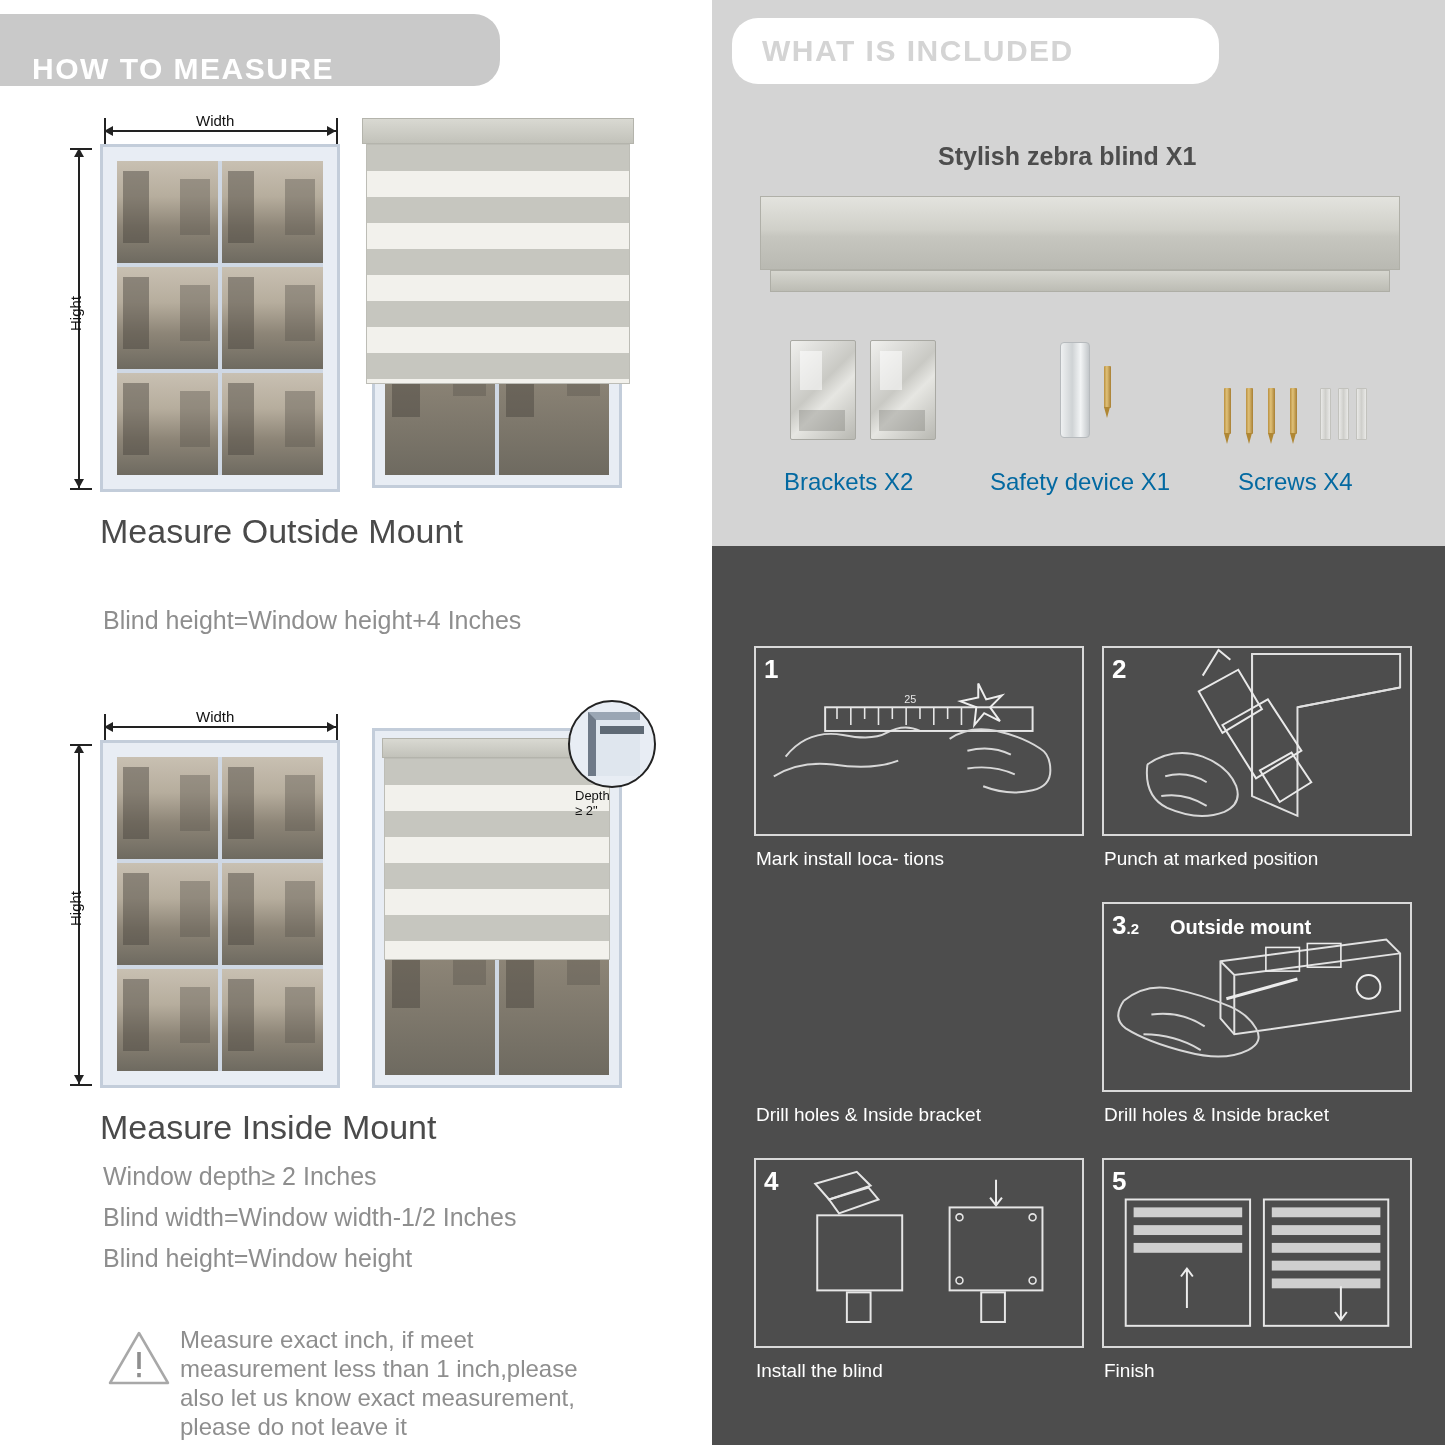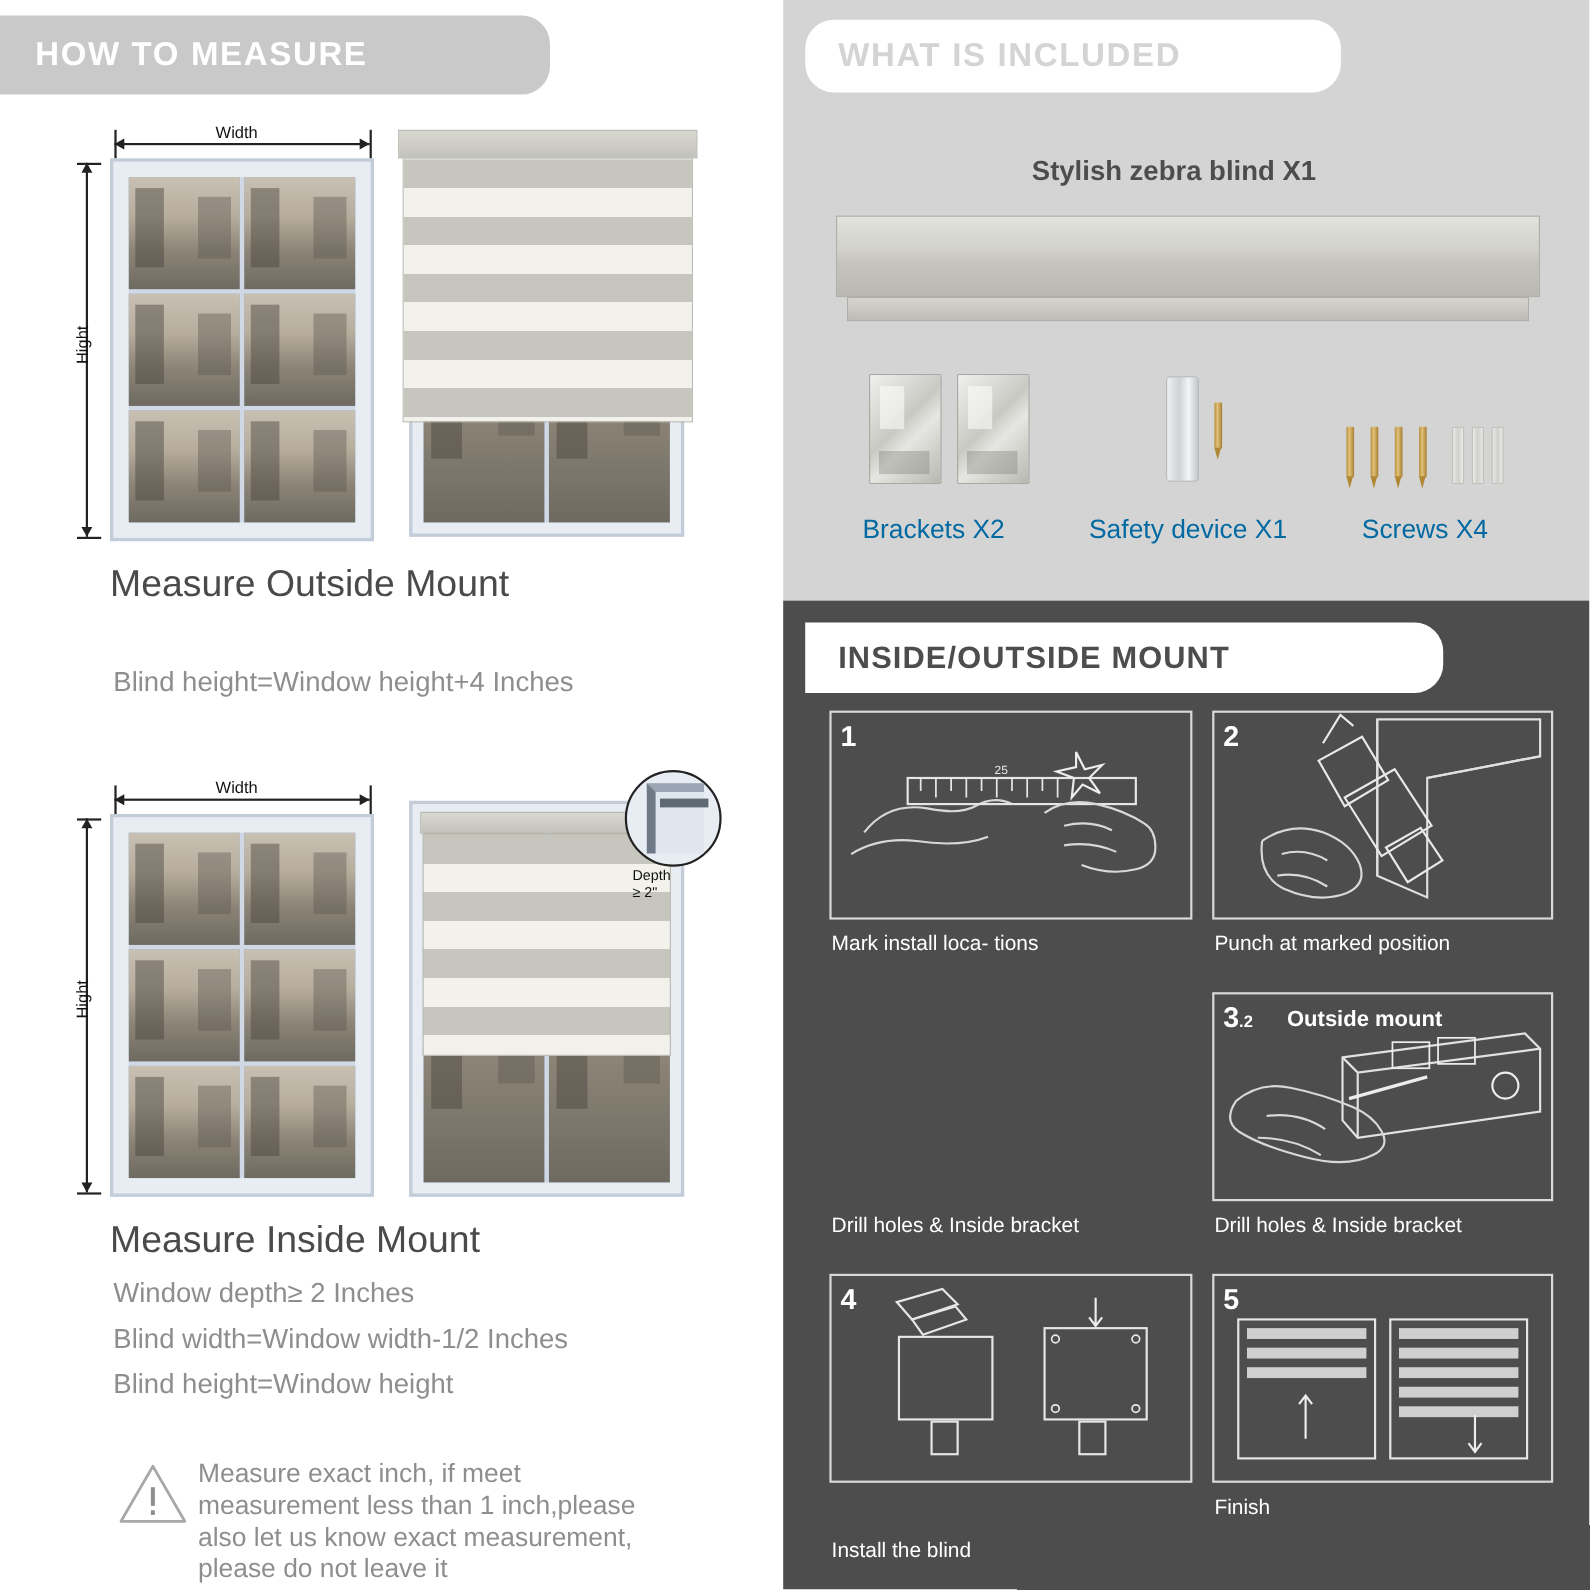--- a/index.html
+++ b/index.html
@@ -8,21 +8,21 @@
     font-family:"Liberation Sans", sans-serif;
     background:#ffffff;
     overflow:hidden;
   }
   .page{position:relative;width:1445px;height:1445px;background:#fff;}
 
   
   .left-col{position:absolute;left:0;top:0;width:712px;height:1445px;background:#ffffff;}
 
   .hdr-pill{
-    position:absolute;display:flex;align-items:center;
+    position:absolute;display:flex;align-items:flex-end;
     border-radius:0 28px 28px 0;
   }
   .hdr-pill span{
     font-size:30px;font-weight:bold;letter-spacing:1.5px;
   }
 
   #how-to-measure-header{
     left:0;top:14px;width:500px;height:72px;
     background:#c9c9c9;
     border-radius:0 26px 26px 0;
@@ -340,23 +340,20 @@
       <div class="screw" style="left:534px;top:388px;width:7px;height:46px;"></div>
       <div class="screw" style="left:556px;top:388px;width:7px;height:46px;"></div>
       <div class="screw" style="left:578px;top:388px;width:7px;height:46px;"></div>
       <div class="anchor" style="left:608px;top:388px;width:11px;height:52px;"></div>
       <div class="anchor" style="left:626px;top:388px;width:11px;height:52px;"></div>
       <div class="anchor" style="left:644px;top:388px;width:11px;height:52px;"></div>
       <div class="included-caption" style="left:526px;top:468px;">Screws X4</div>
     </div>
 
     <div class="mount-panel">
-      <div id="inside-outside-header">
-        <span>INSIDE/OUTSIDE MOUNT</span>
-      </div>
 
       <div class="step-card" style="left:42px;top:100px;width:330px;height:190px;">
         <div class="step-num"><span>1</span></div>
         <svg class="sketch" viewBox="0 0 330 190">
           <path d="M30 110 q22 -28 58 -22 q30 6 44 -2 q18 -10 34 -2" fill="none" stroke="#d8d8d8" stroke-width="2"></path>
           <path d="M18 130 q26 -16 60 -12 q40 6 66 -4" fill="none" stroke="#d8d8d8" stroke-width="2"></path>
           <rect x="70" y="60" width="210" height="24" fill="none" stroke="#e6e6e6" stroke-width="2"></rect>
           <path d="M82 60 v12 M96 60 v18 M110 60 v12 M124 60 v18 M138 60 v12 M152 60 v18 M166 60 v12 M180 60 v18 M194 60 v12 M208 60 v18" stroke="#e6e6e6" stroke-width="1.6"></path>
           <text x="150" y="56" fill="#e6e6e6" font-size="11" font-family="Liberation Sans, sans-serif">25</text>
           <path d="M225 36 l8 16 l16 -4 l-12 12 l10 14 l-16 -8 l-10 12 l2 -18 l-16 -6 l18 -4 z" fill="none" stroke="#ededed" stroke-width="2"></path>
@@ -408,21 +405,21 @@
           <rect x="92" y="134" width="24" height="30" fill="none" stroke="#e6e6e6" stroke-width="2"></rect>
           <rect x="196" y="48" width="94" height="84" fill="none" stroke="#e6e6e6" stroke-width="2"></rect>
           <circle cx="206" cy="58" r="3.5" fill="none" stroke="#e6e6e6" stroke-width="1.6"></circle>
           <circle cx="280" cy="58" r="3.5" fill="none" stroke="#e6e6e6" stroke-width="1.6"></circle>
           <circle cx="206" cy="122" r="3.5" fill="none" stroke="#e6e6e6" stroke-width="1.6"></circle>
           <circle cx="280" cy="122" r="3.5" fill="none" stroke="#e6e6e6" stroke-width="1.6"></circle>
           <rect x="228" y="134" width="24" height="30" fill="none" stroke="#e6e6e6" stroke-width="2"></rect>
           <path d="M243 20 L243 44 M237 38 l6 8 l6 -8" fill="none" stroke="#ededed" stroke-width="2"></path>
         </svg>
       </div>
-      <div class="step-caption" style="left:44px;top:814px;margin-top:39px;">Install the blind</div>
+      <div class="step-caption" style="left:44px;top:814px;">Install the blind</div>
 
       <div class="step-card" style="left:390px;top:612px;width:310px;height:190px;">
         <div class="step-num"><span>5</span></div>
         <svg class="sketch" viewBox="0 0 310 190">
           <rect x="22" y="40" width="126" height="128" fill="none" stroke="#e6e6e6" stroke-width="2"></rect>
           <rect x="162" y="40" width="126" height="128" fill="none" stroke="#e6e6e6" stroke-width="2"></rect>
           <rect x="30" y="48" width="110" height="10" fill="#cfcfcf"></rect>
           <rect x="30" y="66" width="110" height="10" fill="#cfcfcf"></rect>
           <rect x="30" y="84" width="110" height="10" fill="#cfcfcf"></rect>
           <path d="M84 110 L84 150 M78 118 l6 -8 l6 8" fill="none" stroke="#ededed" stroke-width="2"></path>

